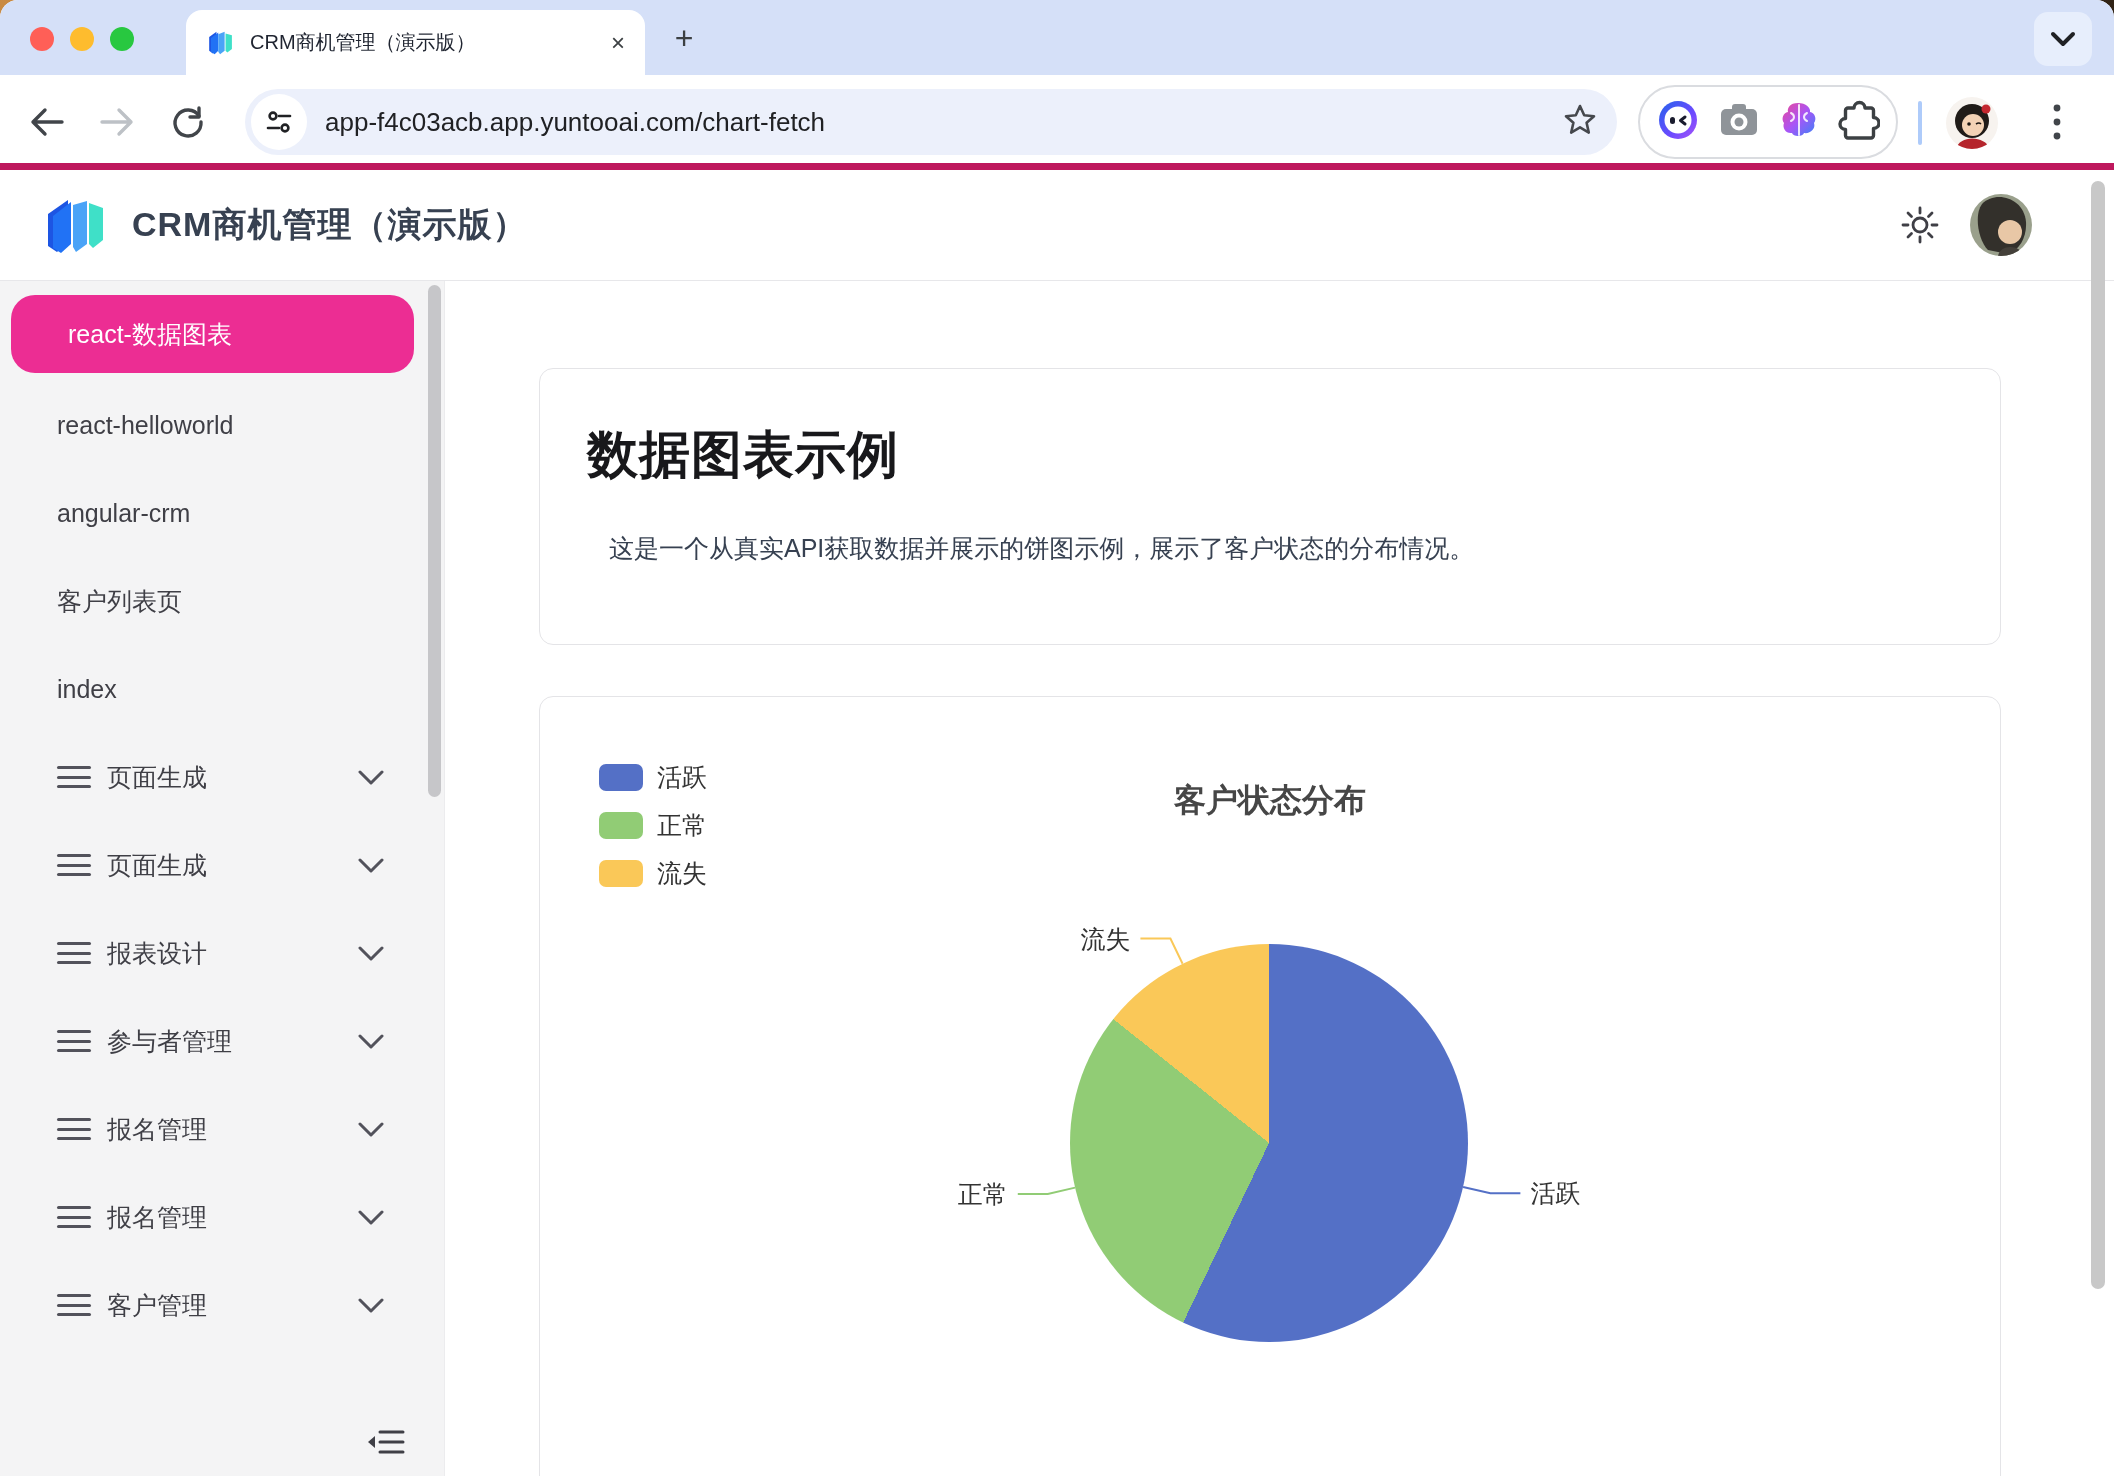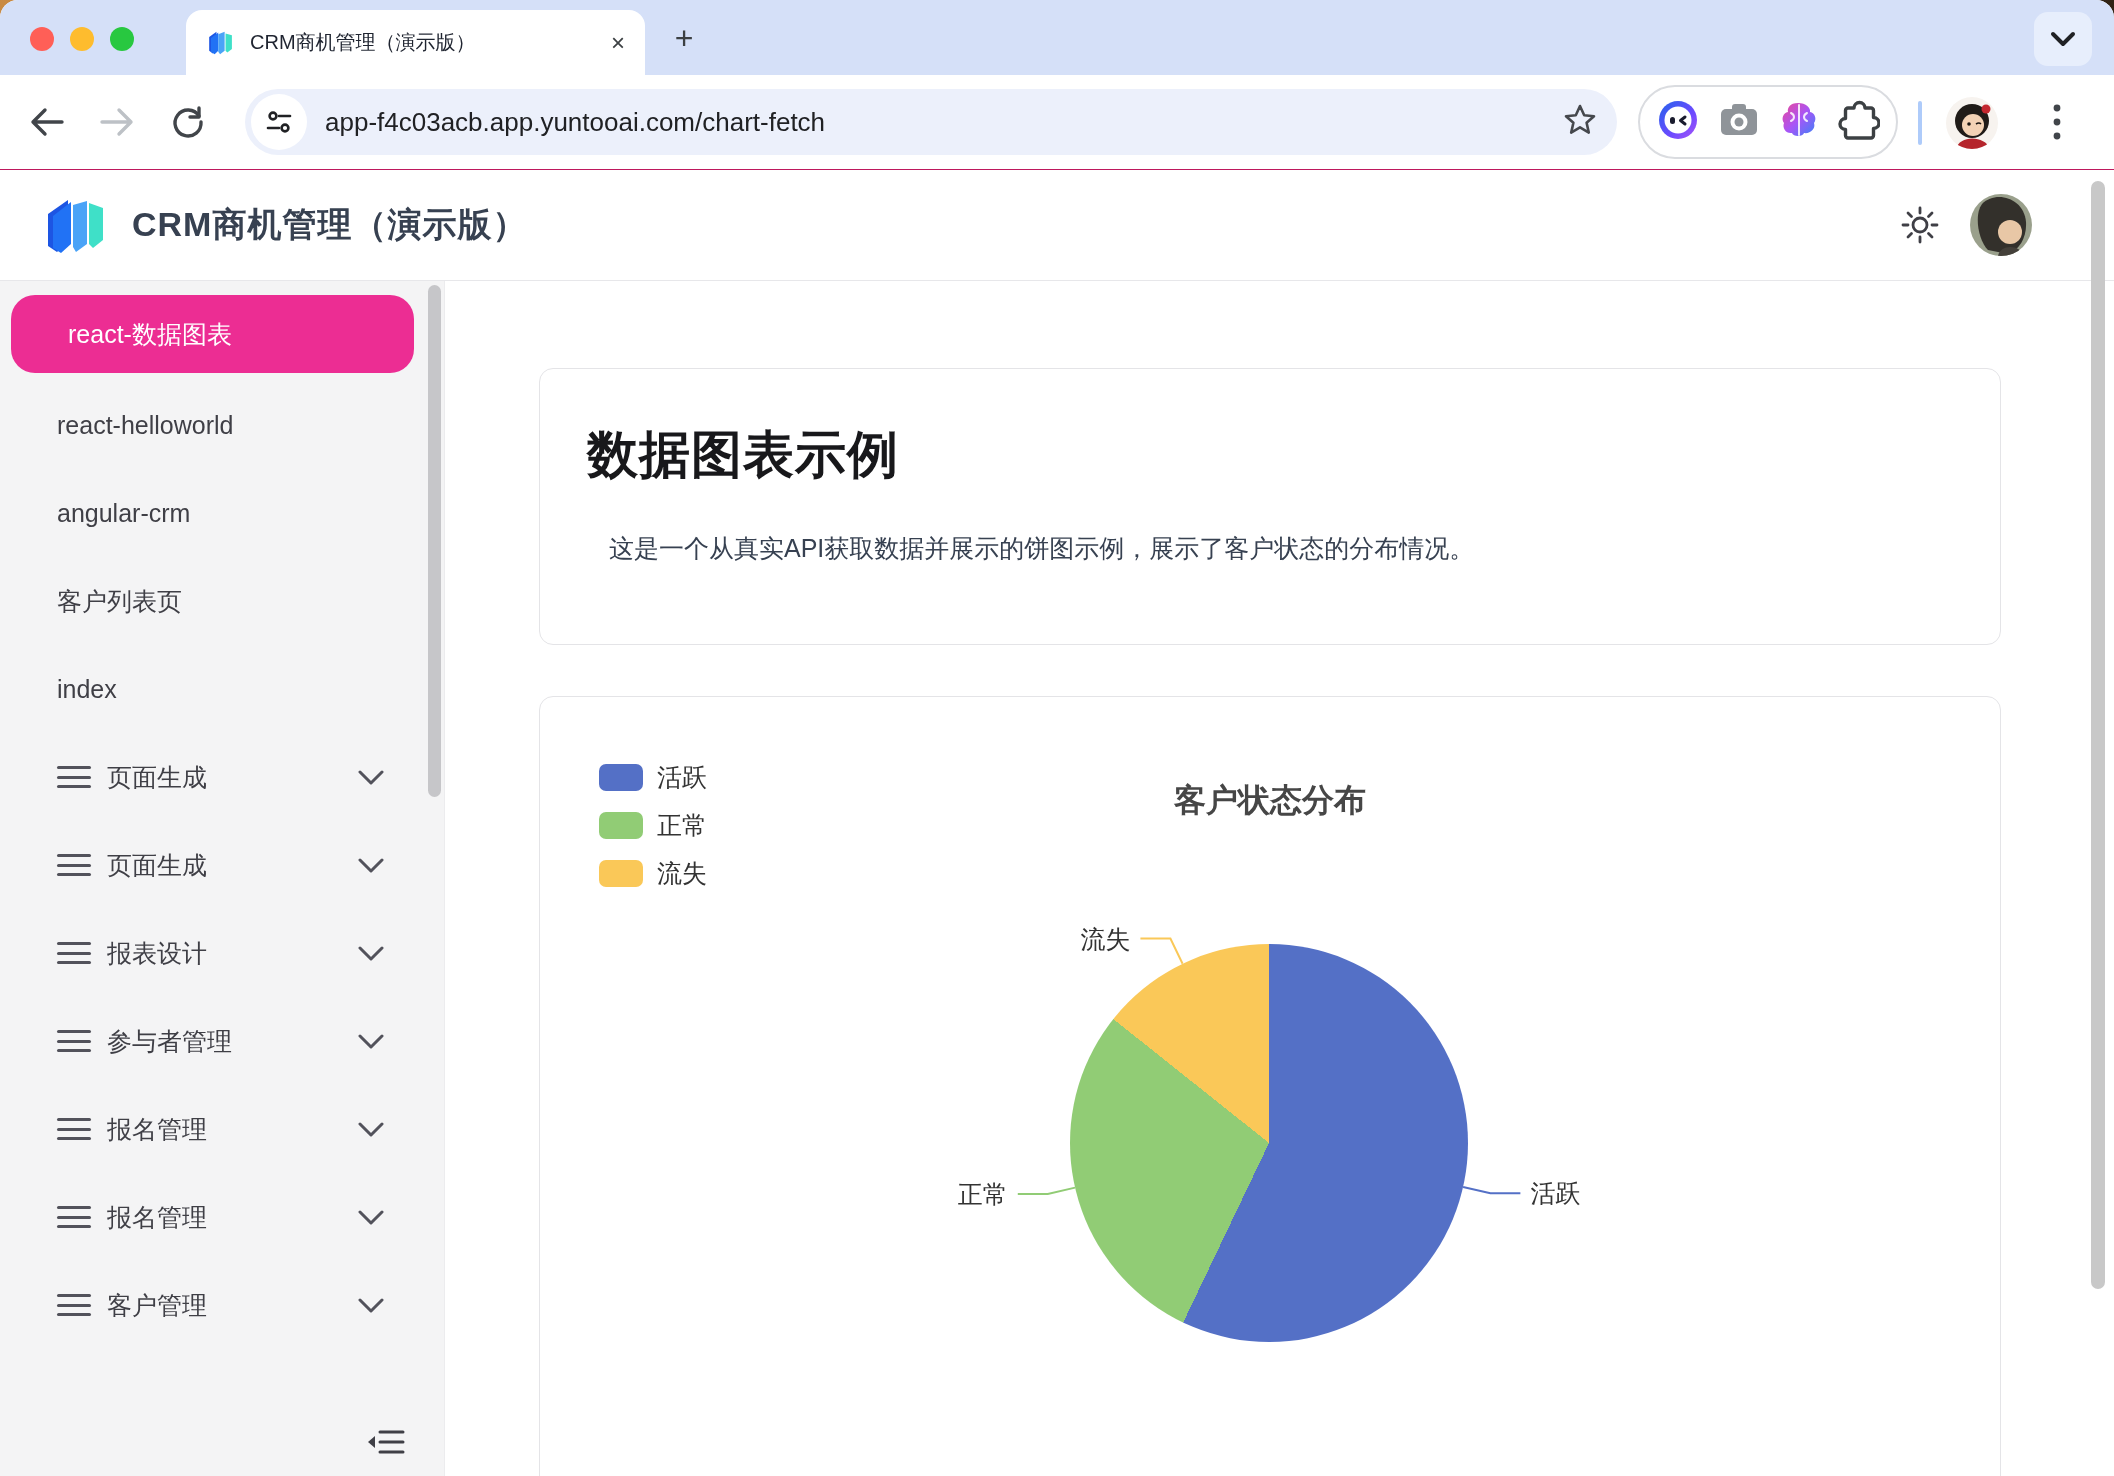--- a/index.html
+++ b/index.html
@@ -30,21 +30,21 @@
   .tab .favicon { width:30px; height:30px; flex:0 0 auto; }
   .tab .tab-title { margin-left:14px; font-size:20px; color:#1f2430; white-space:nowrap; overflow:hidden; flex:1; }
   .tab .close { font-size:24px; color:#3c4043; margin-left:10px; cursor:default; line-height:1; }
   .newtab { position:absolute; left:662px; top:16px; width:44px; height:44px; border-radius:50%;
     display:flex; align-items:center; justify-content:center; font-size:32px; color:#3c4043; font-weight:300;}
   .strip-chevron {
     position:absolute; right:22px; top:12px; width:58px; height:54px;
     background:#e7eefc; border-radius:14px; display:flex; align-items:center; justify-content:center;
   }
   
-  .toolbar { position:relative; height:95px; background:#fff; border-bottom:1px solid #be185d; }
+  .toolbar { position:relative; height:95px; background:#fff; border-bottom:7px solid #be185d; }
   .navbtn { position:absolute; top:22px; width:50px; height:50px; display:flex; align-items:center; justify-content:center; }
   .urlpill {
     position:absolute; left:245px; top:14px; width:1372px; height:66px;
     background:#ecf0fb; border-radius:33px; display:flex; align-items:center;
   }
   .tune-chip { width:56px; height:56px; background:#fff; border-radius:50%; margin-left:6px;
     display:flex; align-items:center; justify-content:center; flex:0 0 auto; }
   .url-text { margin-left:18px; font-size:26px; color:#202124; flex:1; white-space:nowrap; }
   .star { margin-right:20px; flex:0 0 auto; }
   .ext-pill {

